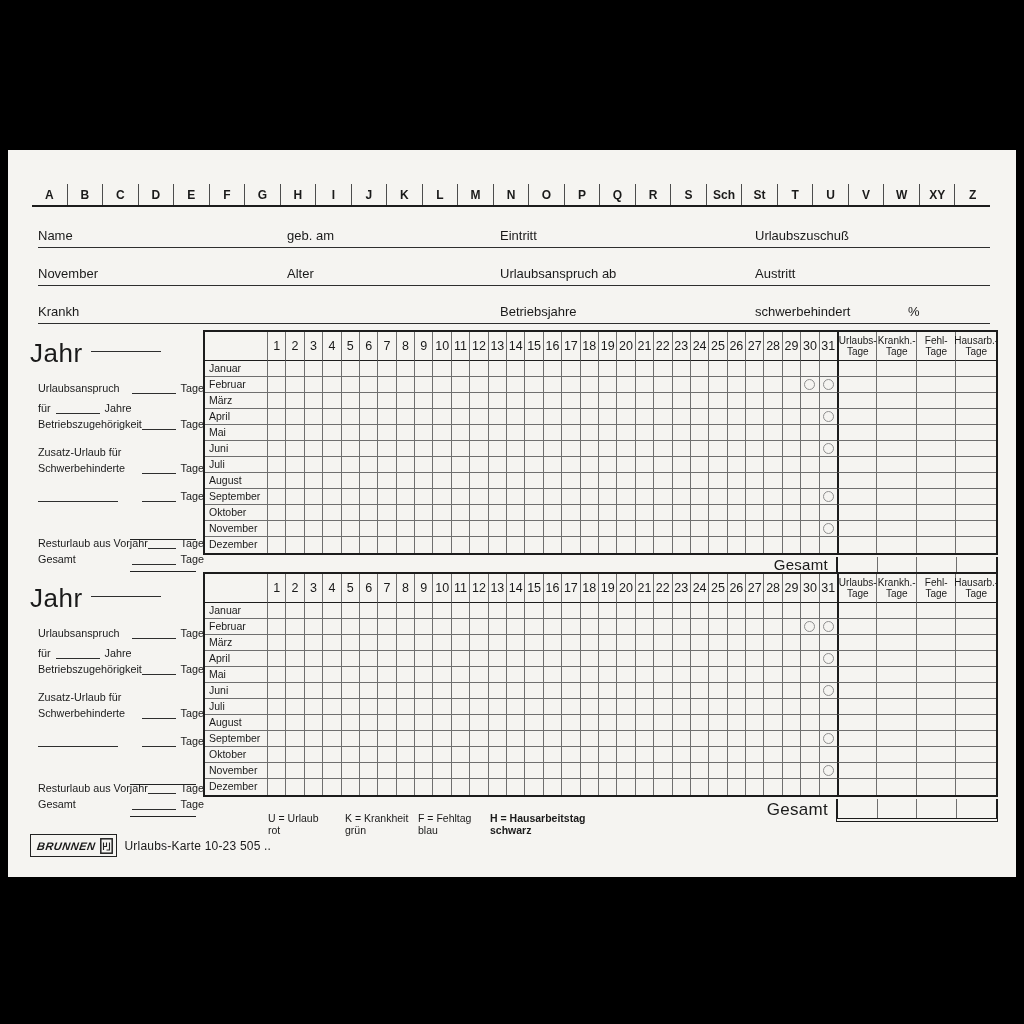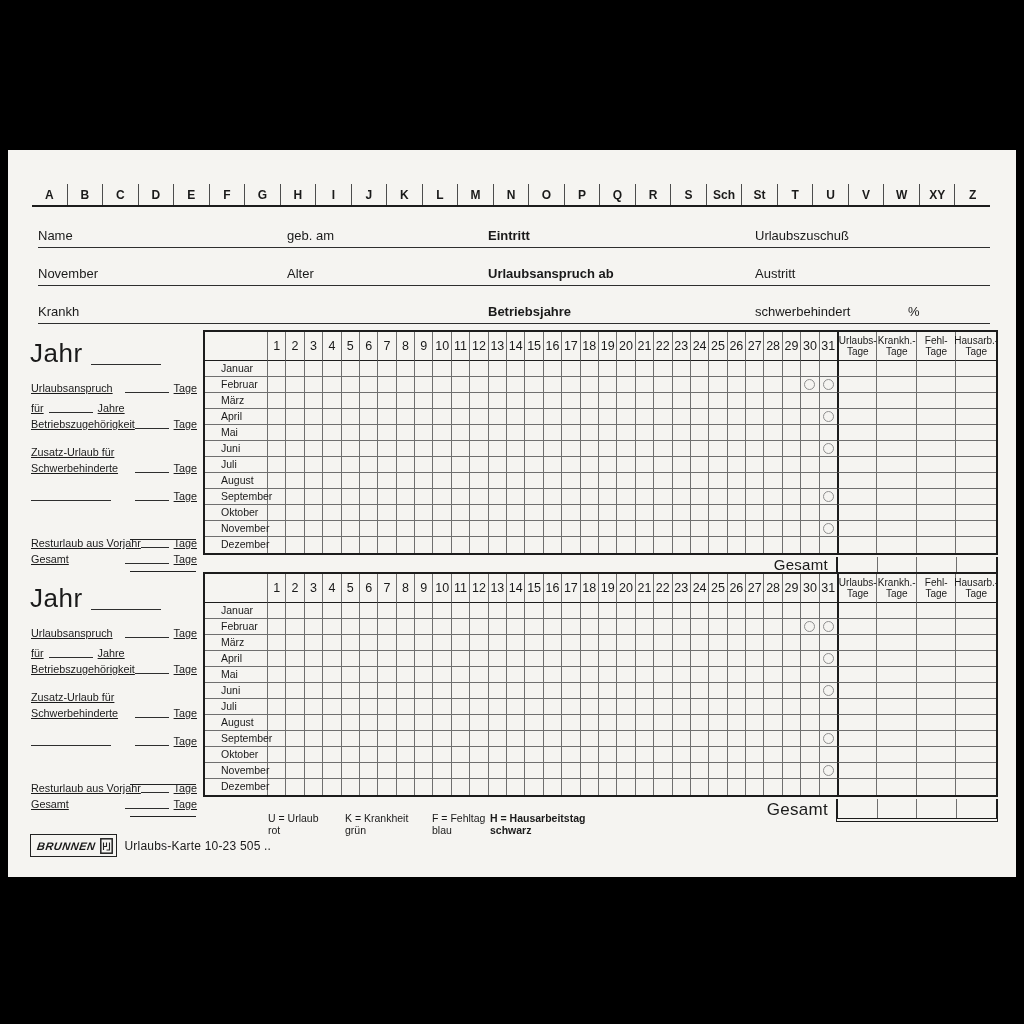--- a/index.html
+++ b/index.html
@@ -11,71 +11,71 @@
   .card{position:absolute;left:8px;top:150px;width:1008px;height:727px;background:var(--paper);}
 
   
   .tabs{position:absolute;left:24px;top:34px;width:958px;height:23px;display:flex;border-bottom:2.5px solid var(--thick);}
   .tab{flex:1;display:flex;align-items:center;justify-content:center;font-size:12px;font-weight:bold;border-right:1px solid #4d4d4d;}
   .tab:last-child{border-right:none;}
 
   
   .flabel{position:absolute;font-size:13px;white-space:nowrap;}
   .fline{position:absolute;left:30px;width:952px;height:0;border-bottom:1.4px solid #2e2e2e;}
-  .fx1{left:30px;} .fx2{left:279px;} .fx3{left:480px;font-weight:bold;} .fx4{left:747px;} .fx5{left:900px;}
+  .fx1{left:30px;} .fx2{left:279px;} .fx3{left:492px;} .fx4{left:747px;} .fx5{left:900px;}
   .fy1{top:78px;} .fy2{top:116px;} .fy3{top:154px;}
   .fl1{top:97px;} .fl2{top:135px;} .fl3{top:173px;}
 
   
   .sidebar{position:absolute;left:22px;width:166px;height:232px;}
   .sb0{top:188px;} .sb1{top:433px;}
-  .jahr-row{position:absolute;top:0;left:0;display:flex;align-items:flex-end;}
+  .jahr-row{position:absolute;top:0;left:0;display:flex;align-items:center;}
   .jahr{font-size:26px;letter-spacing:.5px;}
   .jahr-line{display:inline-block;width:70px;border-bottom:1.6px solid #2e2e2e;margin:0 0 4px 8px;}
-  .srow{position:absolute;left:1px;width:166px;display:flex;align-items:flex-start;font-size:10.8px;white-space:nowrap;text-decoration:underline;}
+  .srow{position:absolute;left:8px;width:166px;display:flex;align-items:center;font-size:10.8px;white-space:nowrap;}
   .srow .sp{flex:1;}
   .blank{display:inline-block;border-bottom:1.2px solid #2e2e2e;height:11px;}
   .b34{width:34px;} .b44{width:44px;} .b80{width:80px;}
   .tage{margin-left:5px;}
   .sum{position:absolute;right:0;width:66px;height:3px;border-bottom:1.4px solid #222;}
   .sr1{top:44px;} .sr2{top:64px;} .sr3{top:80px;} .sr4{top:108px;} .sr5{top:124px;}
   .sr6{top:152px;} .sr7{top:183px;margin-top:16px;} .sr8{top:215px;}
   .sum7{top:199px;} .sum8{top:231px;}
 
   
   .cal{position:absolute;left:195px;width:795px;border:2px solid var(--thick);}
   .cal0{top:180px;} .cal1{top:422px;}
   .row{display:grid;grid-template-columns:63px repeat(31,1fr) repeat(4,39.5px);}
   .hrow{height:29px;} .mrow{height:16px;}
   .cell{border-right:1px solid var(--thin);border-bottom:1px solid var(--thin);position:relative;overflow:visible;}
   .row .cell:last-child{border-right:none;}
   .hrow .cell{border-bottom:1.7px solid var(--thick);}
   .mrow.last .cell{border-bottom:none;}
   .tsep{border-left:2px solid var(--thick);margin-left:-1px;}
-  .mcell{font-size:10.5px;line-height:15px;padding-left:16px;white-space:nowrap;}
+  .mcell{font-size:10.5px;line-height:15px;padding-left:4px;white-space:nowrap;}
   .dcell{display:flex;align-items:center;justify-content:center;font-size:12px;}
   .hrow .dcell{font-size:12.5px;}
   .tcell{display:flex;flex-direction:column;align-items:center;justify-content:center;font-size:10px;line-height:1.15;text-align:center;}
   .circ{display:block;width:11px;height:11px;border:1.2px solid var(--circle);border-radius:50%;}
 
   
   .strip{position:absolute;left:195px;width:795px;}
   .strip0{top:407px;height:15px;}
   .strip1b{top:649px;height:28px;}
   .gesamt-label{position:absolute;right:170px;top:0;font-size:15px;line-height:16px;letter-spacing:.3px;}
   .strip1b .gesamt-label{font-size:17px;line-height:22px;}
   .strip-cells{position:absolute;right:0;top:0;width:162px;display:grid;grid-template-columns:repeat(4,1fr);border-left:2px solid var(--thick);border-right:2px solid var(--thick);}
   .strip0 .strip-cells{height:15px;}
   .strip1b .strip-cells{height:23px;border-bottom:4px double var(--thick);}
   .strip-cells .scell{border-right:1px solid var(--thin);}
   .strip-cells .scell:last-child{border-right:none;}
 
   
   .legend-item{position:absolute;top:13px;font-size:10.5px;line-height:12px;white-space:nowrap;}
-  .lg0{left:65px;} .lg1{left:142px;} .lg2{left:215px;margin-left:14px;} .lg3{left:287px;font-weight:bold;}
+  .lg0{left:65px;} .lg1{left:142px;} .lg2{left:215px;} .lg3{left:287px;font-weight:bold;}
 
   
   .footer{position:absolute;left:22px;top:684px;display:flex;align-items:center;}
   .brandbox{display:flex;align-items:center;border:1.6px solid #222;height:23px;padding:0 3px 0 6px;background:var(--paper);}
   .brand{font-size:11px;font-weight:bold;font-style:italic;letter-spacing:.5px;transform:skewX(-8deg);}
   .emblem{margin-left:4px;display:flex;align-items:center;}
   .product{font-size:12px;margin-left:8px;letter-spacing:.2px;}
 </style>
 </head>
 <body>

